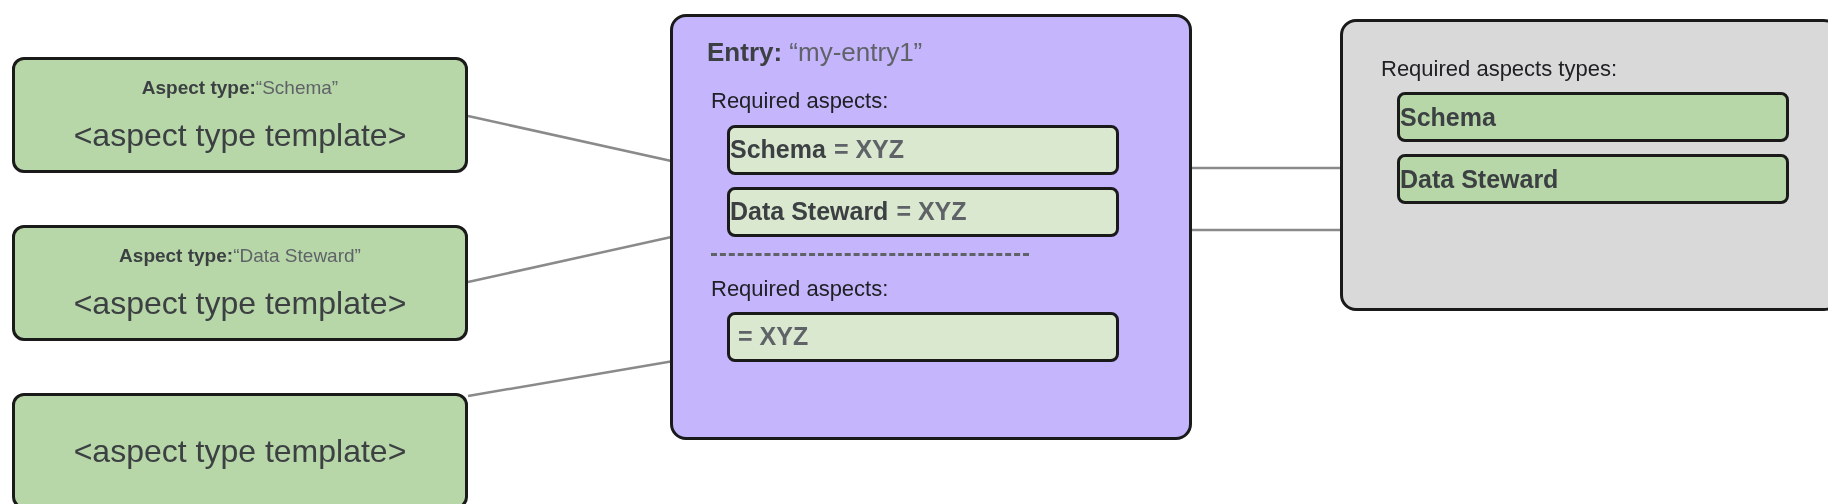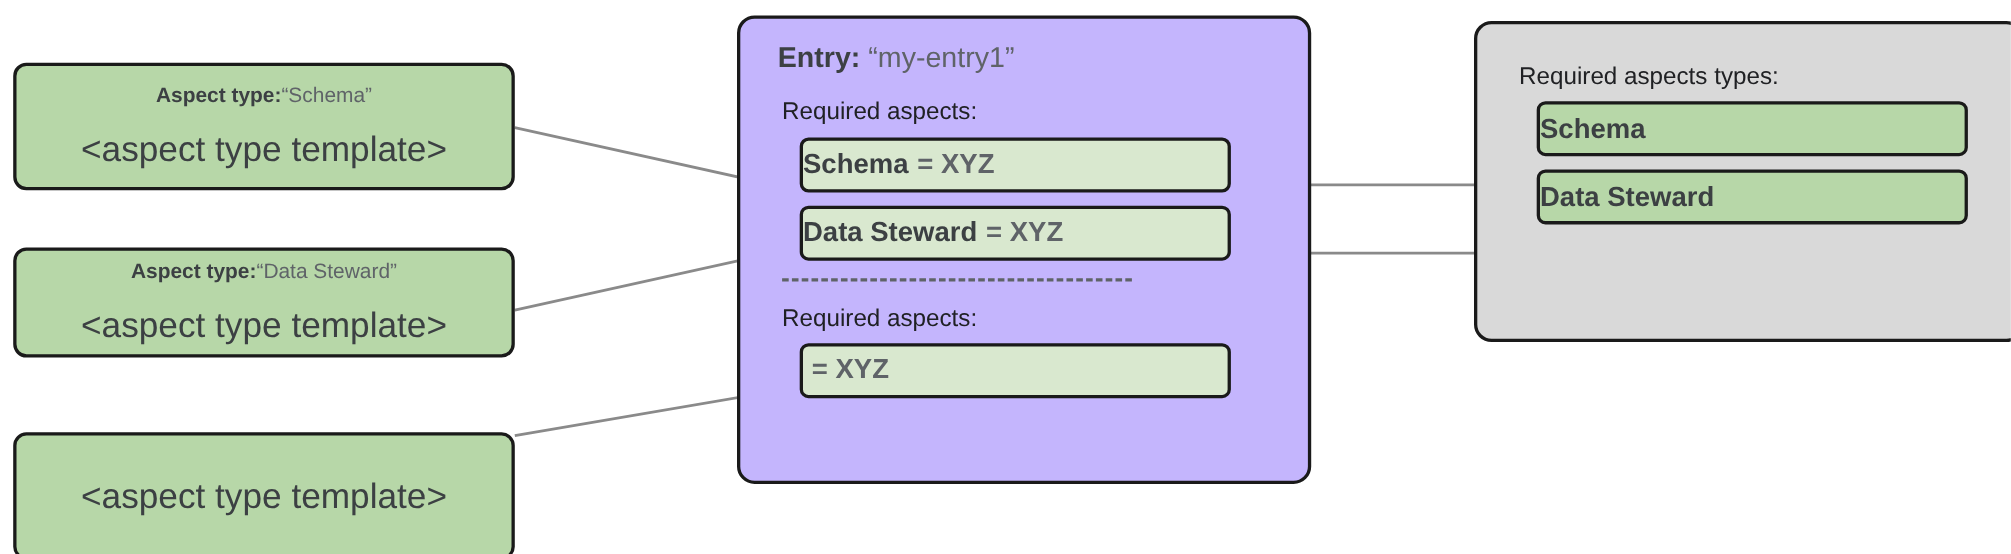--- a/index.html
+++ b/index.html
@@ -98,21 +98,21 @@
     </g>
   </svg>
 
   <div class="aspect-type-card" style="left:12px;top:57px;width:456px;height:116px;">
     <div class="atc-title">
       <b>Aspect type:</b><span class="q">“Schema”</span>
     </div>
     <div class="atc-template">&lt;aspect type template&gt;</div>
   </div>
 
-  <div class="aspect-type-card" style="left:12px;top:225px;width:456px;height:100px;">
+  <div class="aspect-type-card" style="left:12px;top:225px;width:456px;height:116px;">
     <div class="atc-title">
       <b>Aspect type:</b><span class="q">“Data Steward”</span>
     </div>
     <div class="atc-template">&lt;aspect type template&gt;</div>
   </div>
 
   <div class="aspect-type-card" style="left:12px;top:393px;width:456px;height:116px;">
     <div class="atc-template">&lt;aspect type template&gt;</div>
   </div>
 

